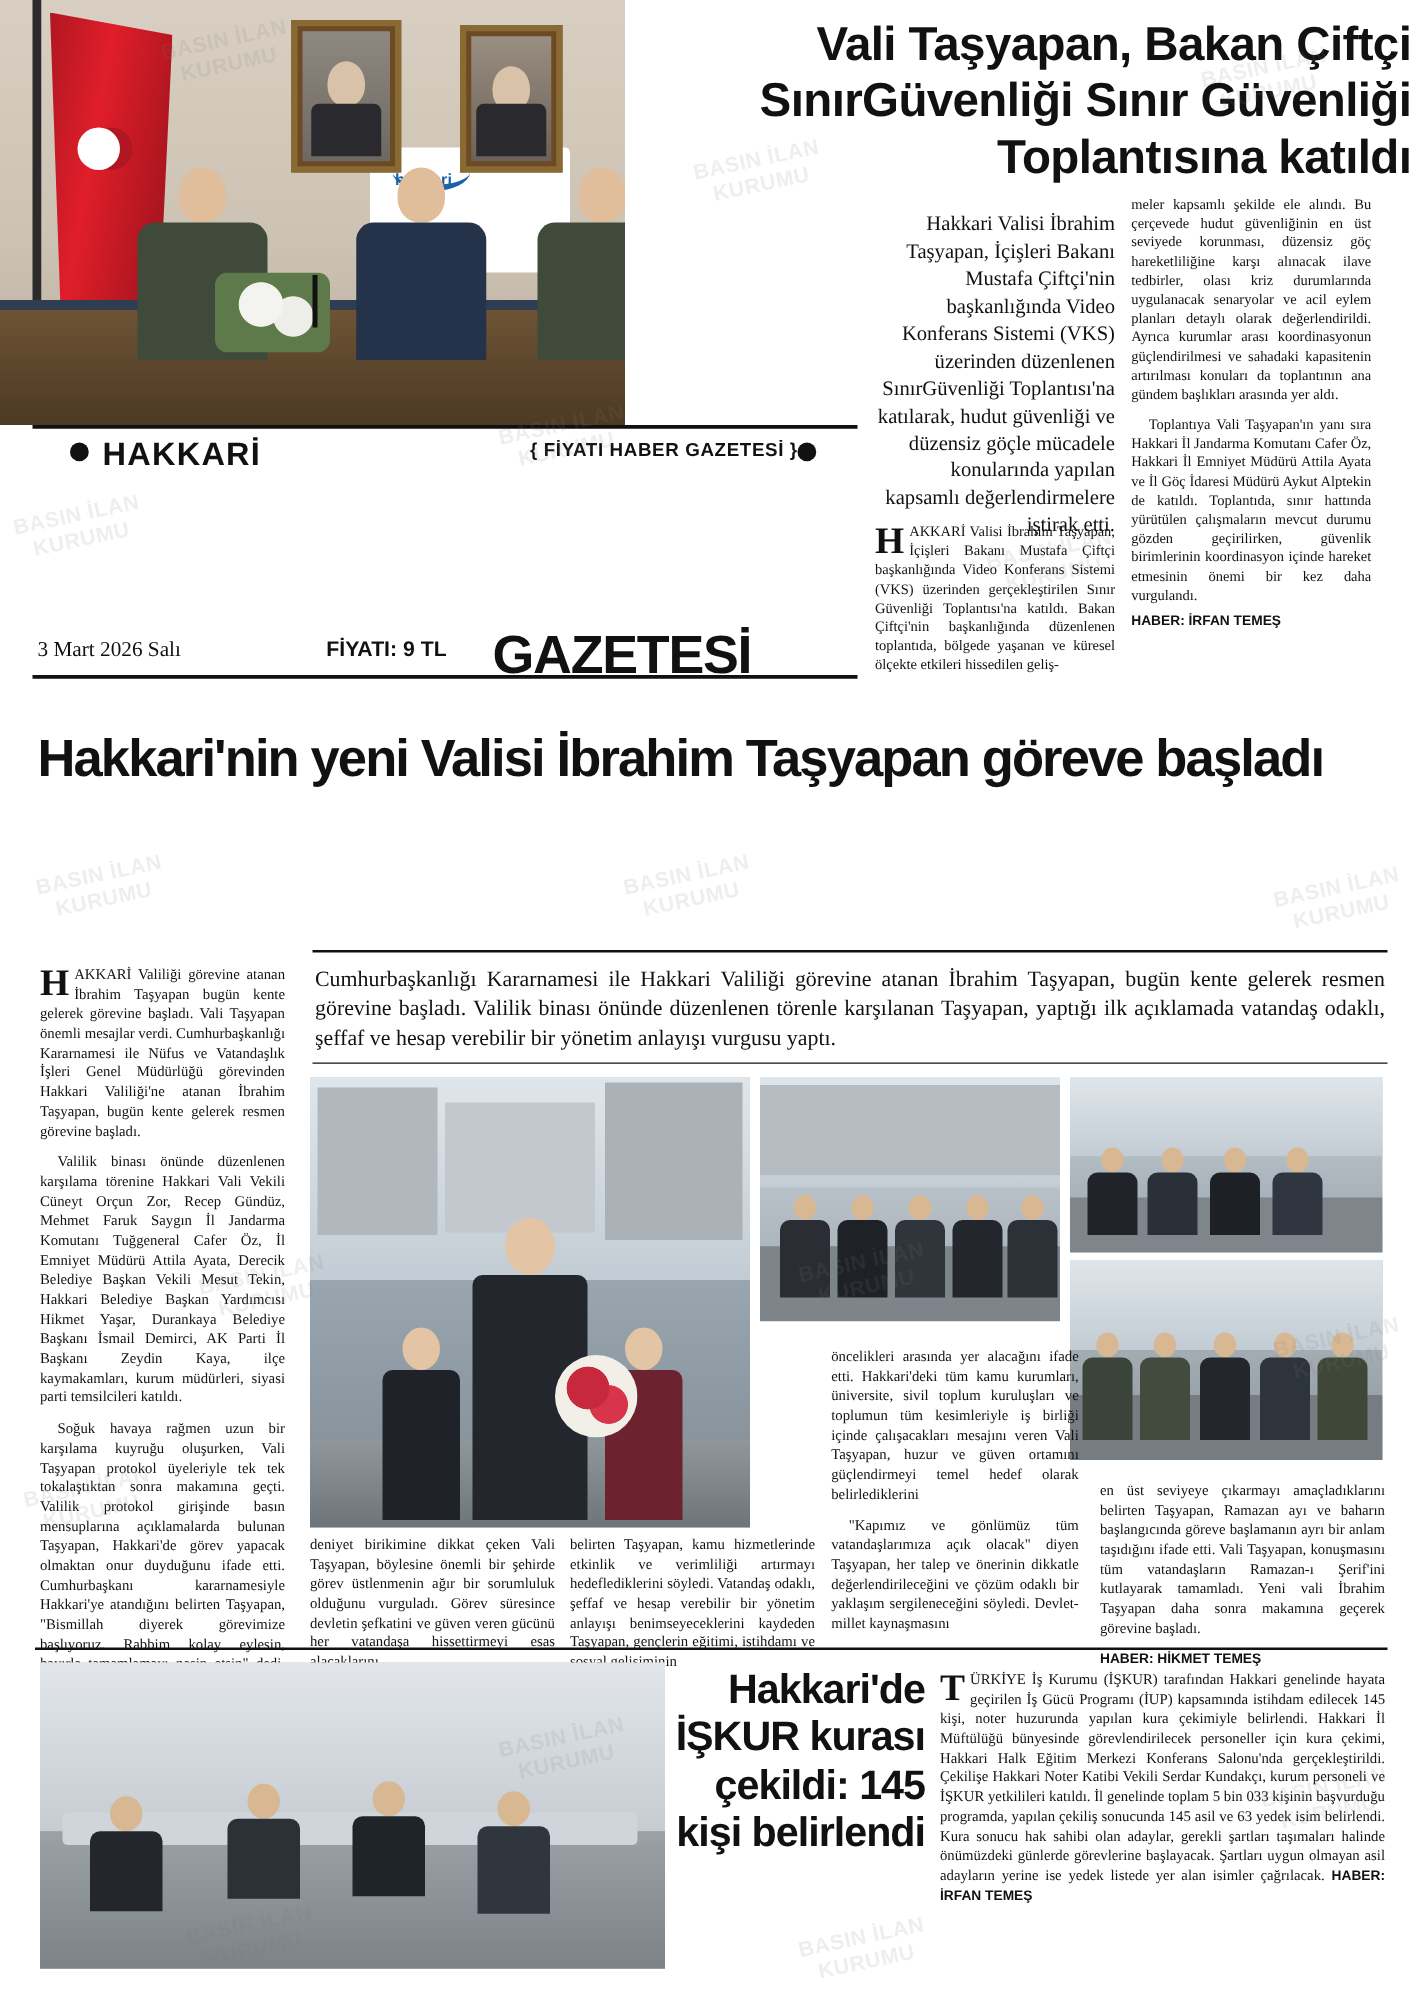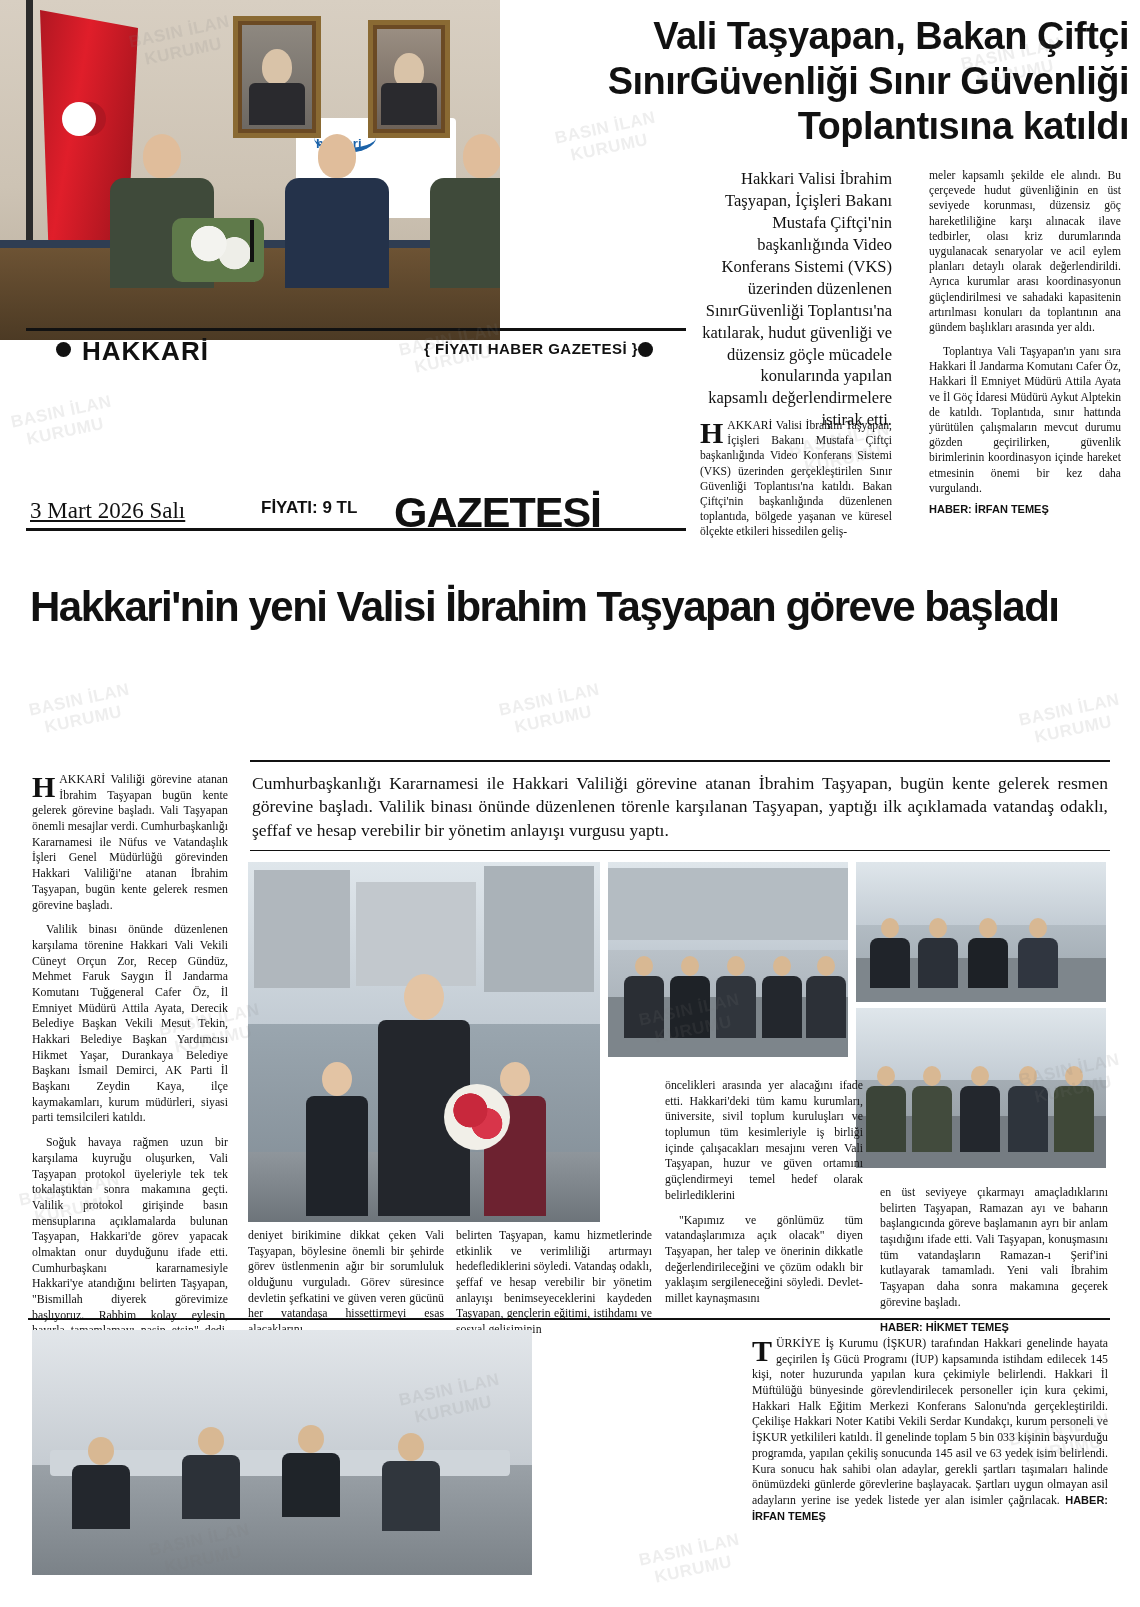--- a/index.html
+++ b/index.html
@@ -82,50 +82,50 @@
   .top-lead{
     position:absolute;left:700px;top:168px;width:192px;
     font-size:16.5px;line-height:1.33;text-align:right;
     font-family:"Liberation Serif", serif;
   }
   .top-col2{
     position:absolute;left:700px;top:418px;width:192px;
     font-size:11.6px;line-height:1.31;text-align:justify;
   }
   .top-col3{
-    position:absolute;left:905px;top:168px;width:192px;
-    font-size:11.6px;line-height:1.31;text-align:justify;margin-left:24px;
+    position:absolute;left:905px;top:156px;width:192px;
+    font-size:11.6px;line-height:1.31;text-align:justify;
   }
   .dropcap{
     float:left;font-size:30px;line-height:26px;font-weight:bold;
     padding:2px 4px 0 0;font-family:"Liberation Serif",serif;
   }
   .byline{font-weight:bold;font-family:"Liberation Sans",sans-serif;font-size:11px;}
 
   
-  .masthead{position:absolute;left:26px;top:328px;width:660px;height:230px;}
+  .masthead{position:absolute;left:26px;top:340px;width:660px;height:230px;}
   .mh-rule-top{position:absolute;left:0;top:0;width:660px;height:3px;background:#111;}
   .mh-hakkari{position:absolute;left:56px;top:8px;font-family:"Liberation Sans",sans-serif;font-weight:bold;font-size:26px;letter-spacing:1px;}
   .mh-dot{position:absolute;width:15px;height:15px;border-radius:50%;background:#111;top:14px;}
   .mh-dot.l{left:30px;}
   .mh-dot.r{left:612px;}
   .mh-sub{position:absolute;left:398px;top:12px;font-family:"Liberation Sans",sans-serif;font-weight:bold;font-size:15px;letter-spacing:.5px;}
   .mh-title{
     position:absolute;left:18px;top:28px;width:640px;
     font-family:"Liberation Sans",sans-serif;
     font-weight:bold;font-size:128px;line-height:118px;
     letter-spacing:-2px;
   }
   .mh-gaz{
     position:absolute;left:368px;top:160px;
     font-family:"Liberation Sans",sans-serif;font-weight:bold;font-size:43px;
     letter-spacing:-1px;
   }
   .mh-rule-bot{position:absolute;left:0;top:200px;width:660px;height:3px;background:#111;}
-  .mh-date{position:absolute;left:4px;top:170px;font-size:23px;font-family:"Liberation Serif",serif;text-decoration:underline;}
+  .mh-date{position:absolute;left:4px;top:170px;font-size:17px;font-family:"Liberation Serif",serif;}
   .mh-price{position:absolute;left:235px;top:170px;font-size:17px;font-weight:bold;font-family:"Liberation Sans",sans-serif;}
 
   
   .main-head{
     position:absolute;left:30px;top:585px;width:1080px;
     text-align:left;
     font-family:"Liberation Sans",sans-serif;
     font-weight:bold;
     font-size:42px;line-height:1.04;
     letter-spacing:-1.5px;
@@ -385,20 +385,21 @@
     <div class="fig" style="left:250px;bottom:58px;">
         <div class="h" style="width:26px;height:28px;"></div>
         <div class="b" style="width:58px;height:64px;background:#1f2429;"></div>
       </div>
     <div class="fig" style="left:350px;bottom:44px;">
         <div class="h" style="width:26px;height:28px;"></div>
         <div class="b" style="width:58px;height:70px;background:#30363d;"></div>
       </div>
   </div>
 
+  <div class="bot-head">Hakkari'de İŞKUR kurası çekildi: 145 kişi belirlendi</div>
 
   <div class="bot-text">
     <span class="dropcap">T</span><span>ÜRKİYE İş Kurumu (İŞKUR) tarafından Hakkari genelinde hayata geçirilen İş Gücü Programı (İUP) kapsamında istihdam edilecek 145 kişi, noter huzurunda yapılan kura çekimiyle belirlendi. Hakkari İl Müftülüğü bünyesinde görevlendirilecek personeller için kura çekimi, Hakkari Halk Eğitim Merkezi Konferans Salonu'nda gerçekleştirildi. Çekilişe Hakkari Noter Katibi Vekili Serdar Kundakçı, kurum personeli ve İŞKUR yetkilileri katıldı. İl genelinde toplam 5 bin 033 kişinin başvurduğu programda, yapılan çekiliş sonucunda 145 asil ve 63 yedek isim belirlendi. Kura sonucu hak sahibi olan adaylar, gerekli şartları taşımaları halinde önümüzdeki günlerde görevlerine başlayacak. Şartları uygun olmayan asil adayların yerine ise yedek listede yer alan isimler çağrılacak.</span>
     <span class="byline">HABER: İRFAN TEMEŞ</span>
   </div>
 
   <div class="wm" style="left:130px;top:22px;"><span>BASIN İLAN</span><br><span>KURUMU</span></div>
   <div class="wm" style="left:556px;top:118px;"><span>BASIN İLAN</span><br><span>KURUMU</span></div>
   <div class="wm" style="left:962px;top:44px;"><span>BASIN İLAN</span><br><span>KURUMU</span></div>
   <div class="wm" style="left:12px;top:402px;"><span>BASIN İLAN</span><br><span>KURUMU</span></div>

